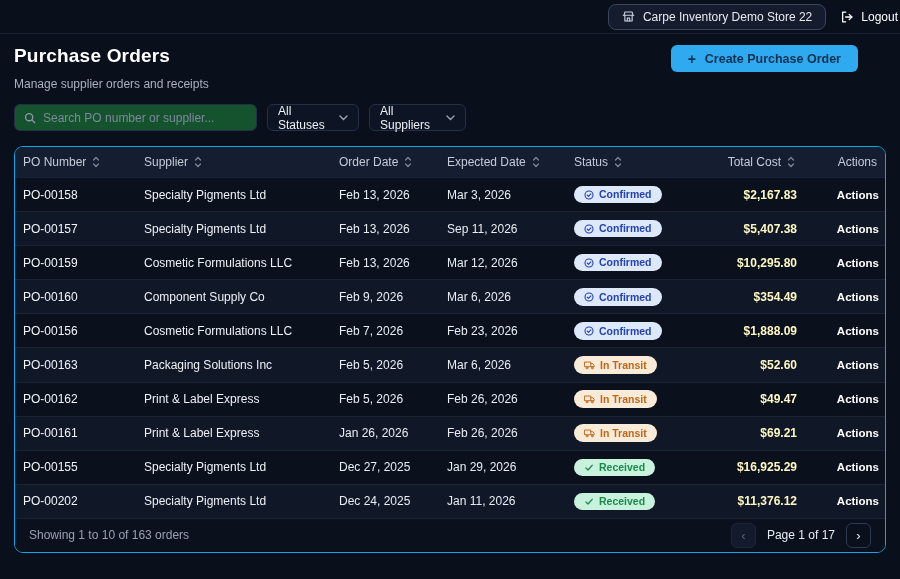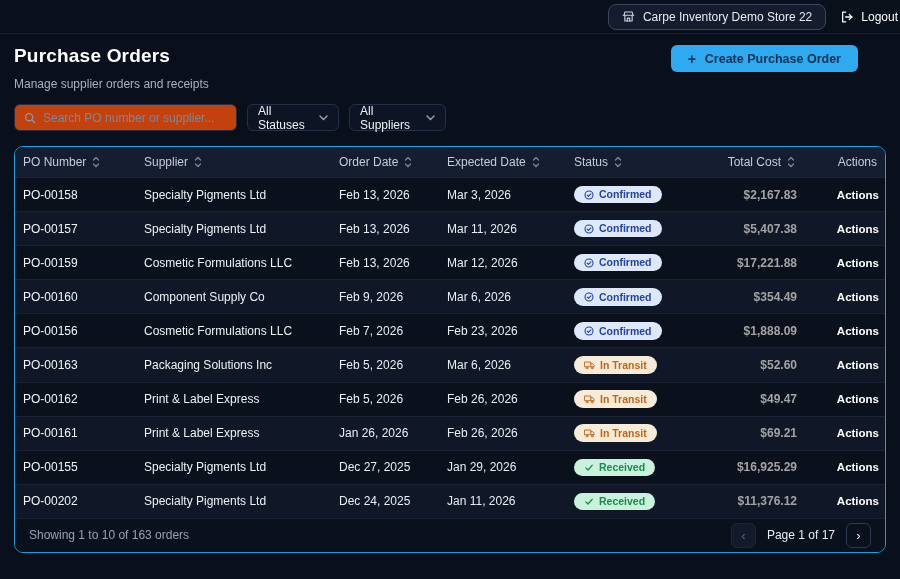--- a/index.html
+++ b/index.html
@@ -60,22 +60,22 @@
     padding: 0 17px;
     font-size: 12.5px; font-weight: 600;
     cursor: pointer;
     font-family: inherit;
   }
   .create-btn .plus { font-size: 14px; font-weight: bold; line-height: 1; }
 
   
   .filters { display: flex; gap: 10px; padding: 13px 14px 15px; }
   .search-box {
-    width: 223px; height: 27px;
-    background: #c2410c;
+    width: 243px; height: 27px;
+    background: #14532d;
     border: 1px solid #252f47;
     border-radius: 6px;
     display: flex; align-items: center; gap: 7px;
     padding: 0 9px;
     color: #8d97ac;
   }
   .search-box input {
     background: transparent; border: none; outline: none;
     color: #dfe4ee; font-size: 12px; width: 100%;
     font-family: inherit;
@@ -123,21 +123,21 @@
     height: 34.1px;
     font-size: 12px;
     border-top: 1px solid #1a2234;
     background: #0b101d;
   }
   .tr:nth-child(even) { background: #101726; }
   .td { padding: 0 8px; white-space: nowrap; overflow: hidden; }
   .td.po { font-weight: 500; color: #f2f5fa; }
   .td.date { color: #e9edf4; }
   .td.right { text-align: right; }
-  .td.cost { font-weight: bold; color: #a3a3a3; padding-right: 6px; }
+  .td.cost { font-weight: bold; color: #fef9c3; padding-right: 6px; }
   .td.actions-cell { padding-right: 6px; }
   .actions-btn {
     background: none; border: none;
     color: #ffffff; font-size: 11.5px; font-weight: bold;
     cursor: pointer; font-family: inherit; padding: 0;
   }
   .badge {
     display: inline-flex; align-items: center; gap: 5px;
     border-radius: 999px;
     padding: 3.5px 10px;
@@ -309,21 +309,21 @@
             </span>
             <span>Confirmed</span>
           </span></div>
         <div class="td right cost">$2,167.83</div>
         <div class="td right actions-cell"><button class="actions-btn">Actions</button></div>
       </div>
       <div class="tr grid-cols">
         <div class="td po">PO-00157</div>
         <div class="td ">Specialty Pigments Ltd</div>
         <div class="td date">Feb 13, 2026</div>
-        <div class="td date">Mar 11, 2026</div>
+        <div class="td date">Sep 11, 2026</div>
         <div class="td status"><span class="badge" style="background: rgb(221, 232, 251); color: rgb(36, 67, 174);">
             <span class="b-ic">
               <svg width="10" height="10" viewBox="0 0 12 12" fill="none" stroke="currentColor" stroke-width="1.3" stroke-linecap="round" stroke-linejoin="round">
                 <circle cx="6" cy="6" r="4.8"></circle>
                 <path d="M3.8 6.1 L5.4 7.7 L8.3 4.6"></path>
               </svg>
             </span>
             <span>Confirmed</span>
           </span></div>
         <div class="td right cost">$5,407.38</div>
@@ -336,21 +336,21 @@
         <div class="td date">Mar 12, 2026</div>
         <div class="td status"><span class="badge" style="background: rgb(221, 232, 251); color: rgb(36, 67, 174);">
             <span class="b-ic">
               <svg width="10" height="10" viewBox="0 0 12 12" fill="none" stroke="currentColor" stroke-width="1.3" stroke-linecap="round" stroke-linejoin="round">
                 <circle cx="6" cy="6" r="4.8"></circle>
                 <path d="M3.8 6.1 L5.4 7.7 L8.3 4.6"></path>
               </svg>
             </span>
             <span>Confirmed</span>
           </span></div>
-        <div class="td right cost">$17,221.88</div>
+        <div class="td right cost">$10,295.80</div>
         <div class="td right actions-cell"><button class="actions-btn">Actions</button></div>
       </div>
       <div class="tr grid-cols">
         <div class="td po">PO-00160</div>
         <div class="td ">Component Supply Co</div>
         <div class="td date">Feb 9, 2026</div>
         <div class="td date">Mar 6, 2026</div>
         <div class="td status"><span class="badge" style="background: rgb(221, 232, 251); color: rgb(36, 67, 174);">
             <span class="b-ic">
               <svg width="10" height="10" viewBox="0 0 12 12" fill="none" stroke="currentColor" stroke-width="1.3" stroke-linecap="round" stroke-linejoin="round">

